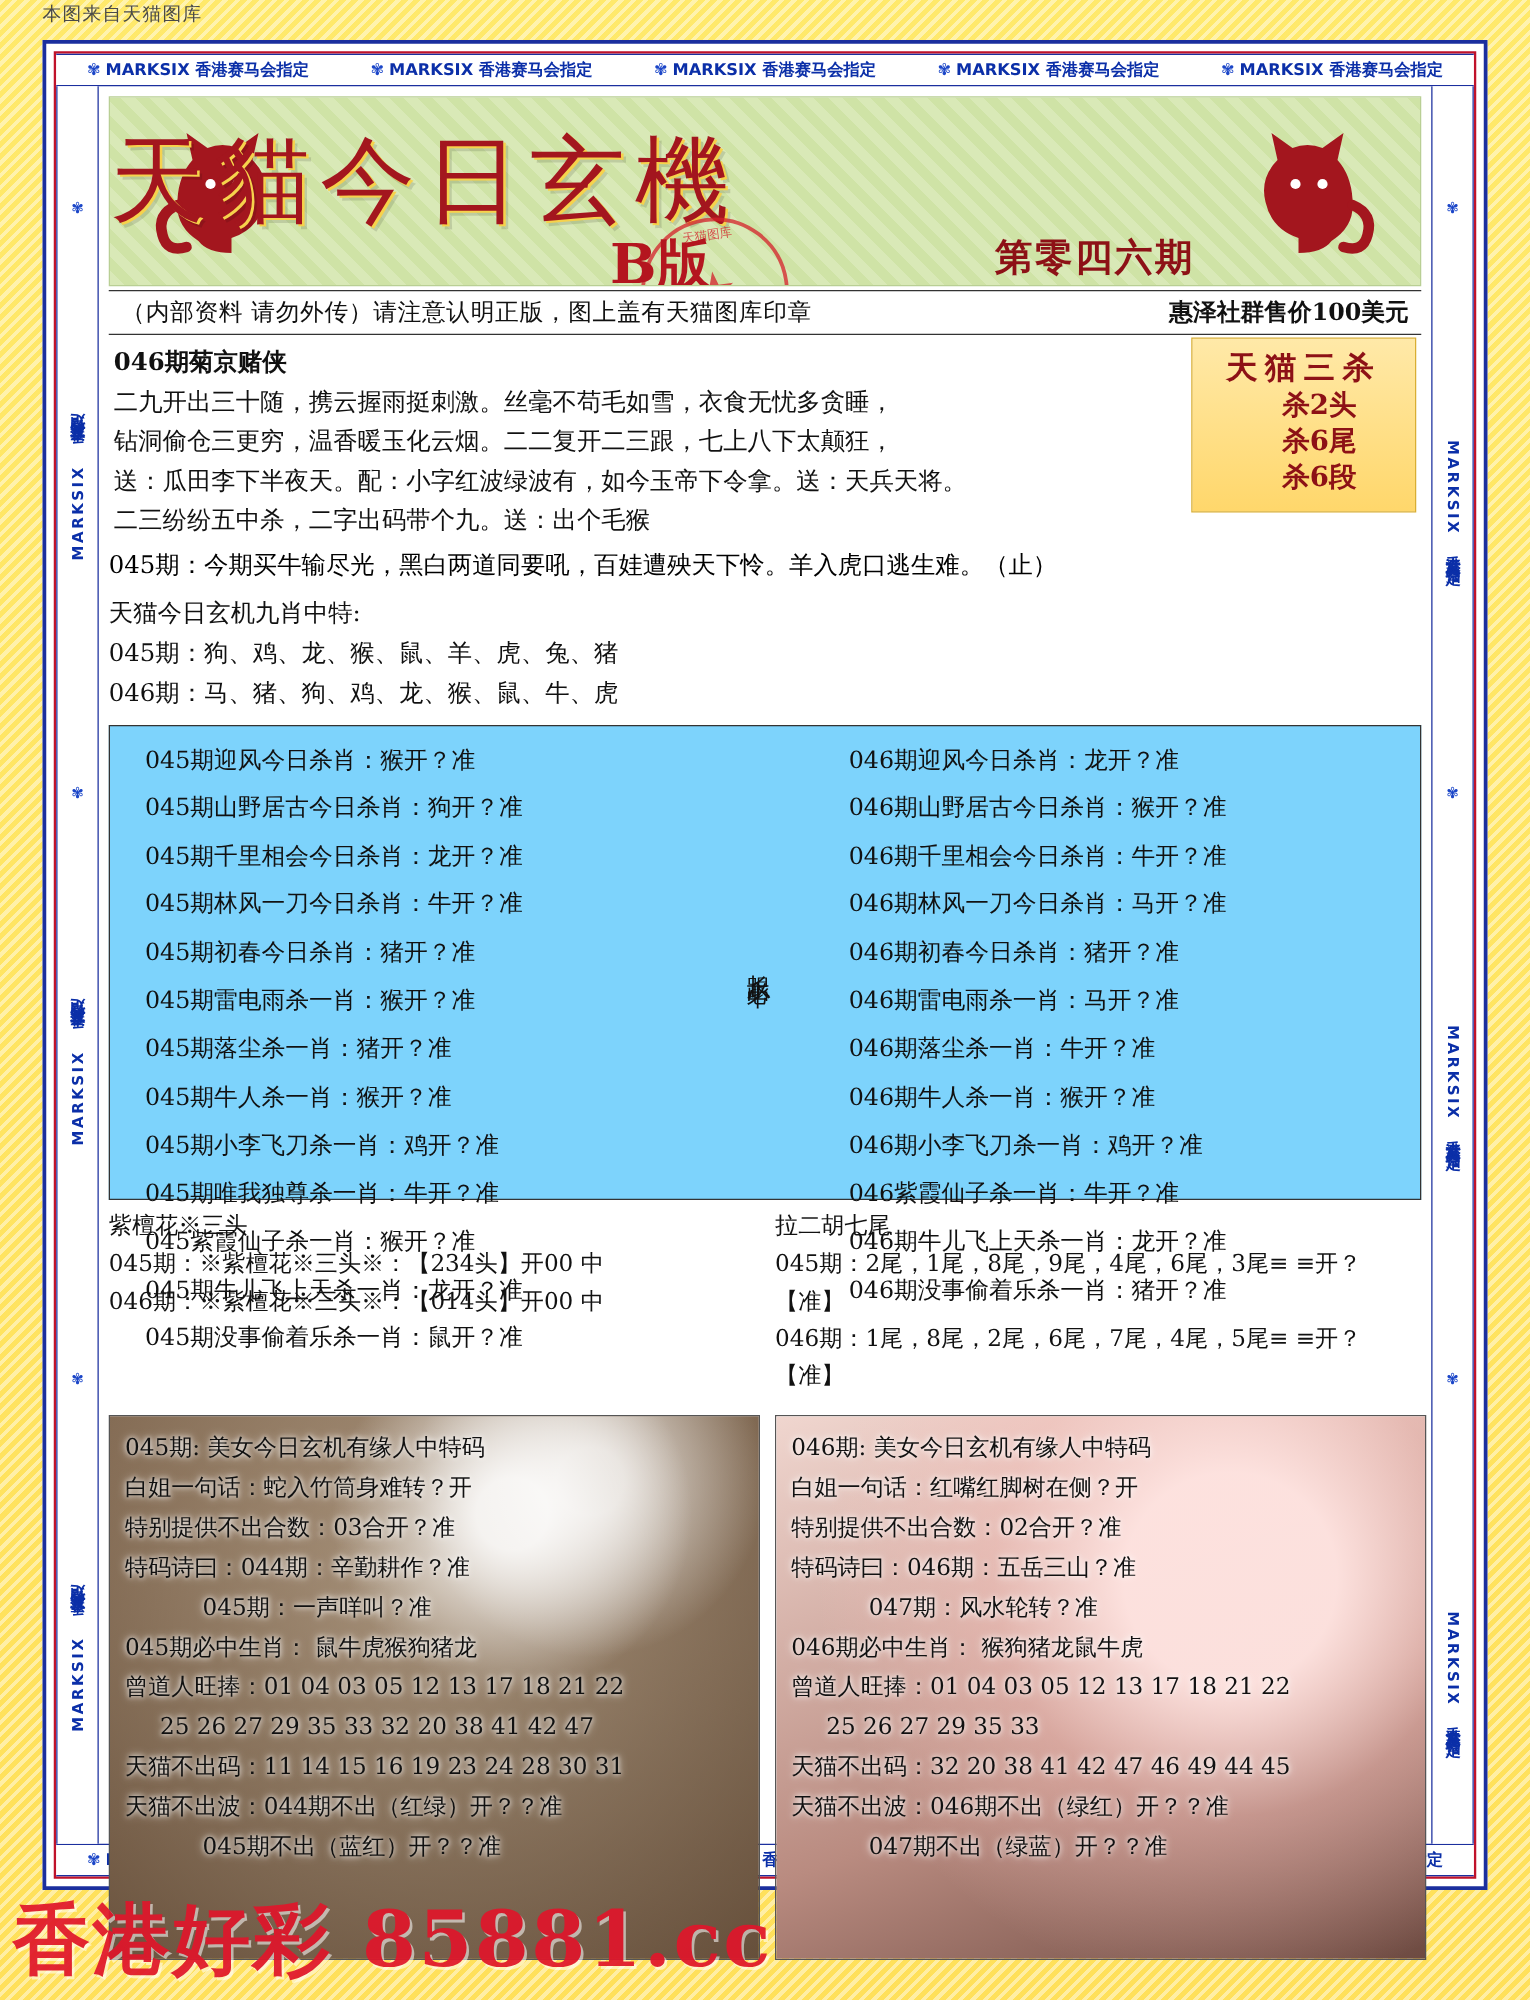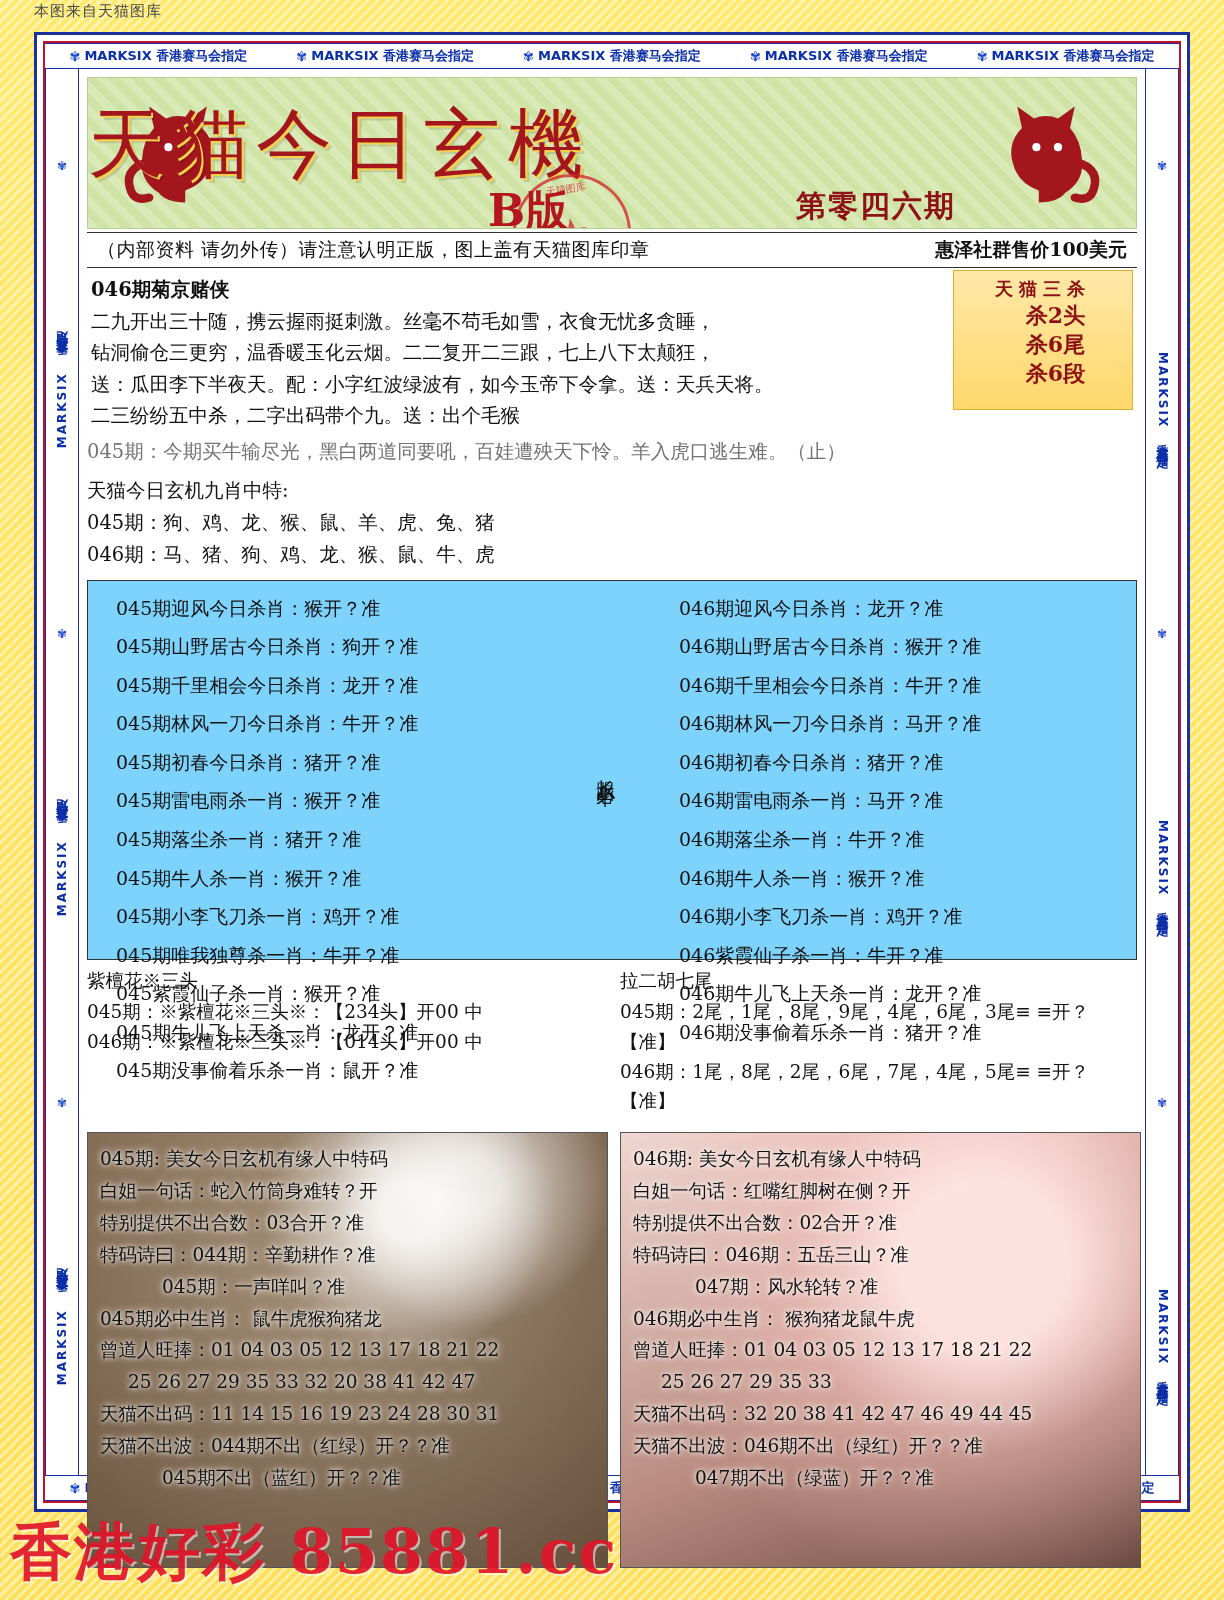--- a/index.html
+++ b/index.html
@@ -140,26 +140,26 @@
   .sankill{
     position:absolute; right:4px; top:-4px;
     width:180px; height:140px;
     background:linear-gradient(#ffe9a8,#ffd76b);
     border:1px solid #d9ae33;
     text-align:center;
     font-family:"DejaVu Serif", serif;
     color:#8d1116; font-weight:bold;
     padding-top:6px;
   }
-  .sankill .t{ font-size:18px; letter-spacing:6px;text-align:center; }
+  .sankill .t{ font-size:25px; letter-spacing:6px;text-align:center; }
   .sankill .r{ font-size:22px; line-height:1.32;padding-left:25px; }
   .rows2{
     margin:4px 6px 0 6px;
     font-family:"DejaVu Serif", serif;
-    font-size:19.5px; line-height:1.6; color:#737373;
+    font-size:19.5px; line-height:1.6; color:#000000;
   }
   .nine{
     margin:8px 6px 0 6px;
     font-family:"DejaVu Serif", serif;
     font-size:19.5px; line-height:1.65; color:#111;
   }
   
   .killbox{
     margin:8px 6px 0 6px;
     border:1px solid #333;

